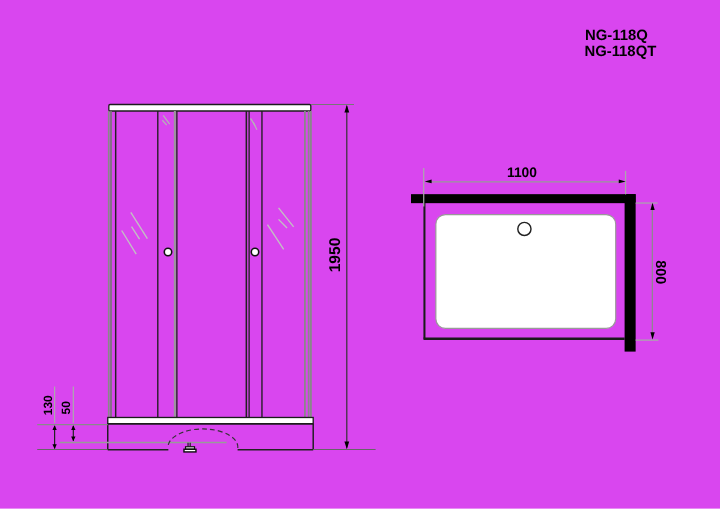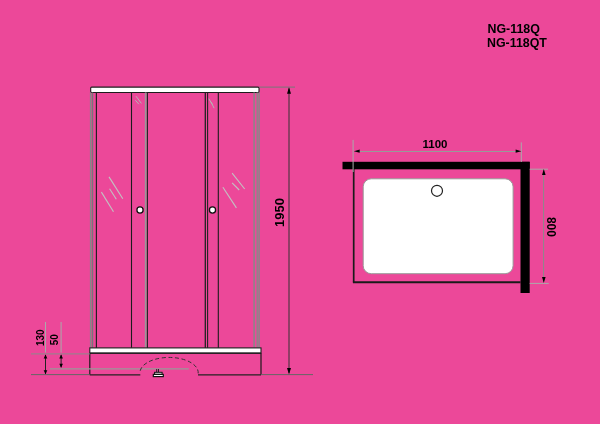--- a/index.html
+++ b/index.html
@@ -1,16 +1,16 @@
 <!DOCTYPE html>
 <html><head>
 <meta charset="utf-8">
 <style>
   html,body{margin:0;padding:0;background:#fff;}
-  .wrap{position:relative;width:600px;height:424px;background:#ec4899;overflow:hidden;}
+  .wrap{position:relative;width:600px;height:424px;background:#d946ef;overflow:hidden;}
   svg{display:block;}
   text{font-family:"Liberation Sans", sans-serif;font-weight:bold;fill:#000;}
 </style>
 </head>
 <body>
 <div class="wrap">
 <svg width="600" height="424" viewBox="0 0 600 424">
 
   <rect x="90.7" y="87.1" width="168.3" height="5.4" fill="#fff" stroke="#1c1c1c" stroke-width="1.1" rx="1"></rect>
 

